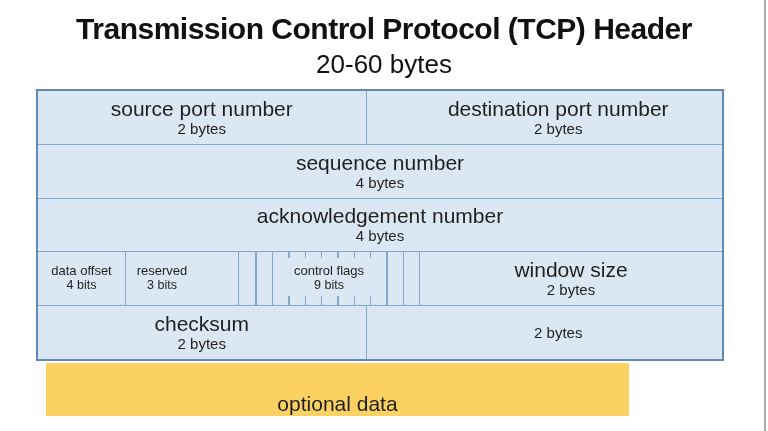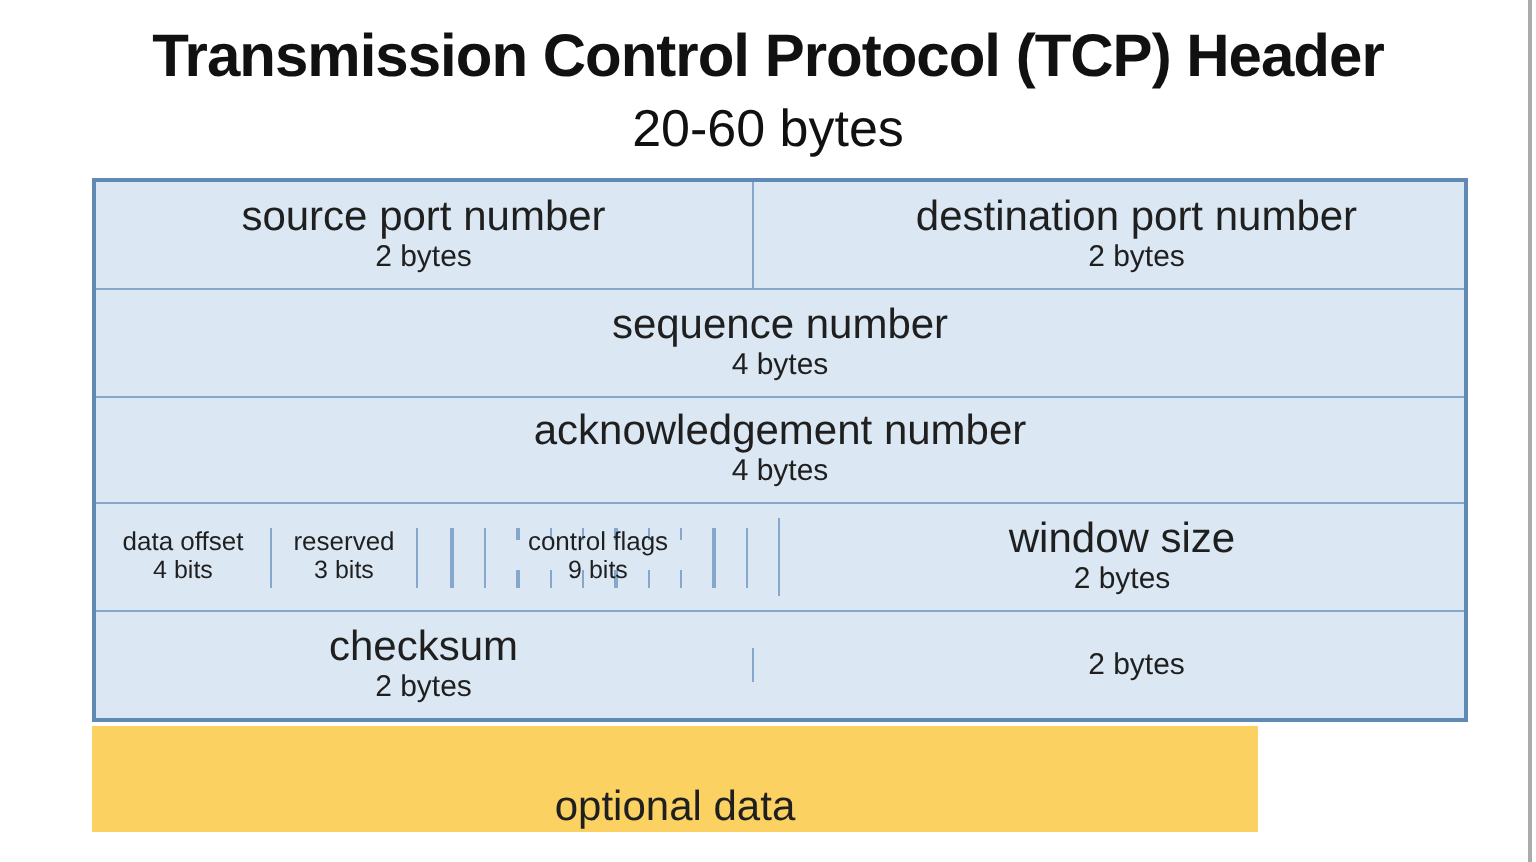--- a/index.html
+++ b/index.html
@@ -42,37 +42,37 @@
     position: absolute;
     top: 49px;
     left: 0;
     width: 100%;
     text-align: center;
     font-size: 26px;
     color: #111111;
   }
   .tcp-table {
     position: absolute;
-    left: 46px;
+    left: 36px;
     top: 89px;
     width: 688px;
     height: 272px;
     box-sizing: border-box;
     border: 2px solid #6089b6;
     background: #dbe8f4;
     display: flex;
     flex-direction: column;
   }
   .t-row {
     flex: 1 1 0;
     display: flex;
     box-sizing: border-box;
     min-height: 0;
   }
-  .t-row + .t-row { border-top: 1.5px solid #84a7cb; align-items: center; }
+  .t-row + .t-row { border-top: 1.5px solid #84a7cb; }
   .cell {
     box-sizing: border-box;
     display: flex;
     flex-direction: column;
     align-items: center;
     justify-content: center;
     text-align: center;
     min-width: 0;
   }
   .cell.bordered-left { border-left: 1.5px solid #84a7cb; padding-left: 28px; }
@@ -85,20 +85,21 @@
   .cell-dataoffset { width: 87px; flex: 0 0 auto; }
   .cell-reserved   { width: 73px; flex: 0 0 auto; border-left: 1.5px solid #84a7cb; }
   .bits-region {
     width: 180px;
     flex: 0 0 auto;
     position: relative;
     border-left: 1.5px solid #84a7cb;
     display: flex;
     align-items: center;
     justify-content: center;
+    margin-left: 40px;
   }
   .cell-window { flex: 1 1 auto; border-left: 1.5px solid #84a7cb; }
   .vline {
     position: absolute;
     top: 0;
     bottom: 0;
     width: 1.5px;
     background: #84a7cb;
   }
   .tick-top {

